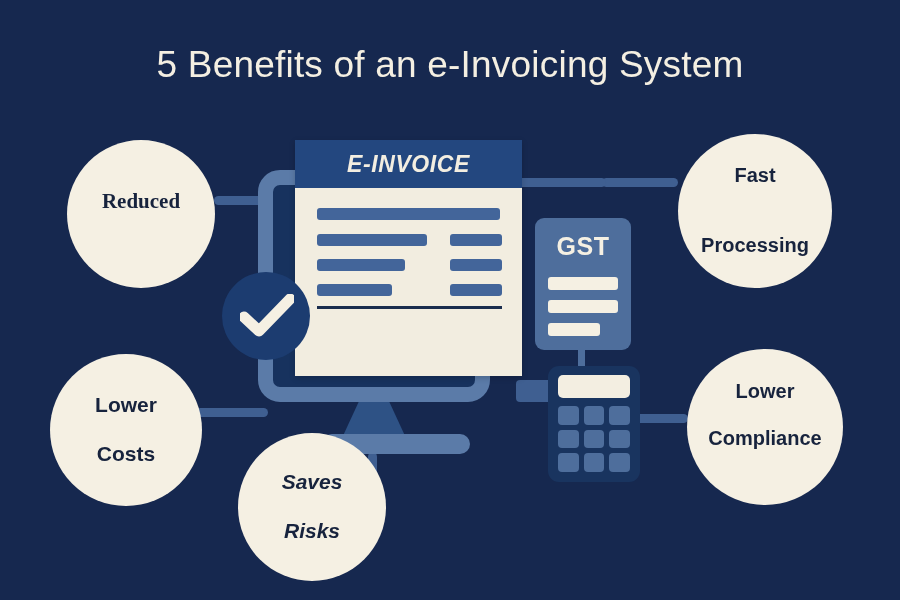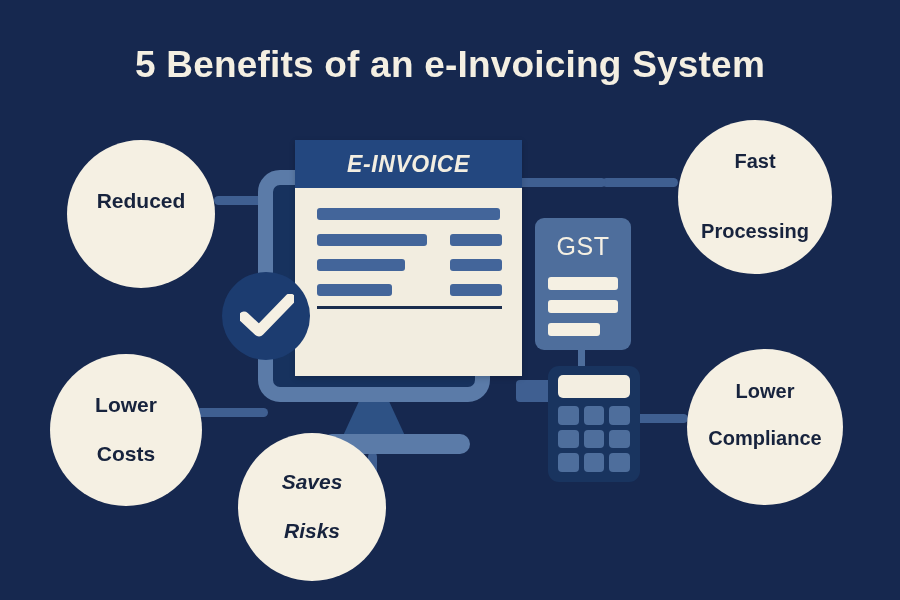--- a/index.html
+++ b/index.html
@@ -6,21 +6,21 @@
   body{
     width:900px;height:600px;overflow:hidden;
     font-family:"Liberation Sans","DejaVu Sans",sans-serif;
     background:#16284f;
   }
   #stage{position:relative;width:900px;height:600px;background:#16284f;overflow:hidden;}
 
   
   .title{
     position:absolute;left:0;top:44px;width:900px;text-align:center;
-    font-size:37px;font-weight:bold;color:#f4efe2;letter-spacing:.2px;
+    font-size:37px;font-weight:normal;color:#f4efe2;letter-spacing:.2px;
     white-space:nowrap;
   }
 
   
   .connector{position:absolute;background:#3f5f91;border-radius:6px;z-index:1;}
 
   
   .bubble{
     position:absolute;border-radius:50%;
     background:#f5f0e3;
@@ -47,21 +47,21 @@
     background:#5b7ba8;border-radius:10px;z-index:2;
   }
 
   
   #gst-card{
     position:absolute;left:535px;top:218px;width:96px;height:132px;
     background:#4e6e9c;border-radius:9px;z-index:3;
   }
   #gst-card .gst-title{
     position:absolute;left:0;top:14px;width:96px;text-align:center;
-    font-size:25px;font-weight:normal;color:#f5f0e3;letter-spacing:.5px;
+    font-size:25px;font-weight:bold;color:#f5f0e3;letter-spacing:.5px;
   }
   #gst-card .gbar{position:absolute;height:13px;background:#f5f0e3;border-radius:3px;left:13px;}
   #gst-card .gbar.b1{top:59px;width:70px;}
   #gst-card .gbar.b2{top:82px;width:70px;}
   #gst-card .gbar.b3{top:105px;width:52px;}
   #gst-stem{
     position:absolute;left:578px;top:348px;width:7px;height:24px;
     background:#4e6e9c;z-index:3;
   }
 
@@ -174,25 +174,25 @@
       <div class="calc-key"></div>
       <div class="calc-key"></div>
       <div class="calc-key"></div>
       <div class="calc-key"></div>
       <div class="calc-key"></div>
       <div class="calc-key"></div>
       <div class="calc-key"></div>
     </div>
   </div>
 
-  <div class="bubble" style="left:67px;top:140px;width:148px;height:148px;font-size:21px;">
+  <div class="bubble" style="left:67px;top:140px;width:148px;height:148px;font-size:21px;font-family:Liberation Serif, serif;">
     <span><span>Reduced</span><br></span>
   </div>
 
-  <div class="bubble" style="left:678px;top:120px;width:154px;height:154px;font-size:20px;">
+  <div class="bubble" style="left:678px;top:134px;width:154px;height:154px;font-size:20px;">
     <span><span>Fast</span><br><br><span>Processing</span></span>
   </div>
 
   <div class="bubble" style="left:50px;top:354px;width:152px;height:152px;font-size:21px;">
     <span><span>Lower</span><br><span>Costs</span></span>
   </div>
 
   <div class="bubble" style="left:238px;top:433px;width:148px;height:148px;font-size:21px;font-style:italic;">
     <span><span>Saves</span><br><span>Risks</span></span>
   </div>

